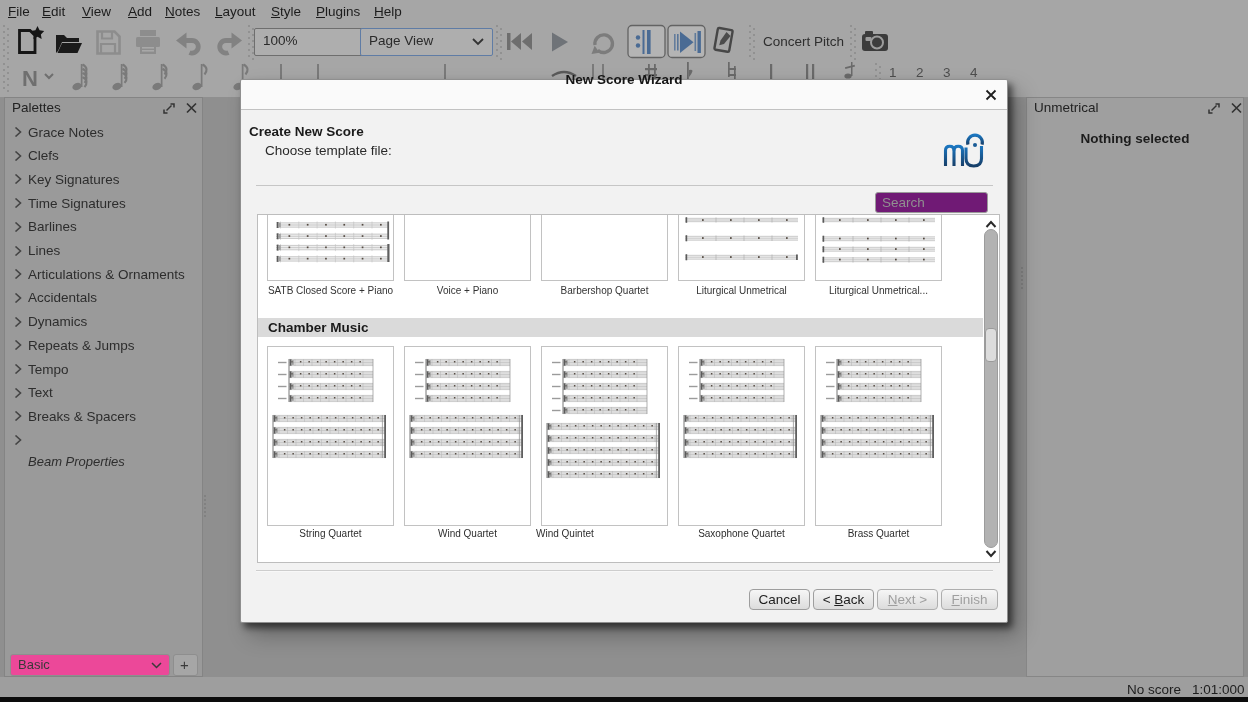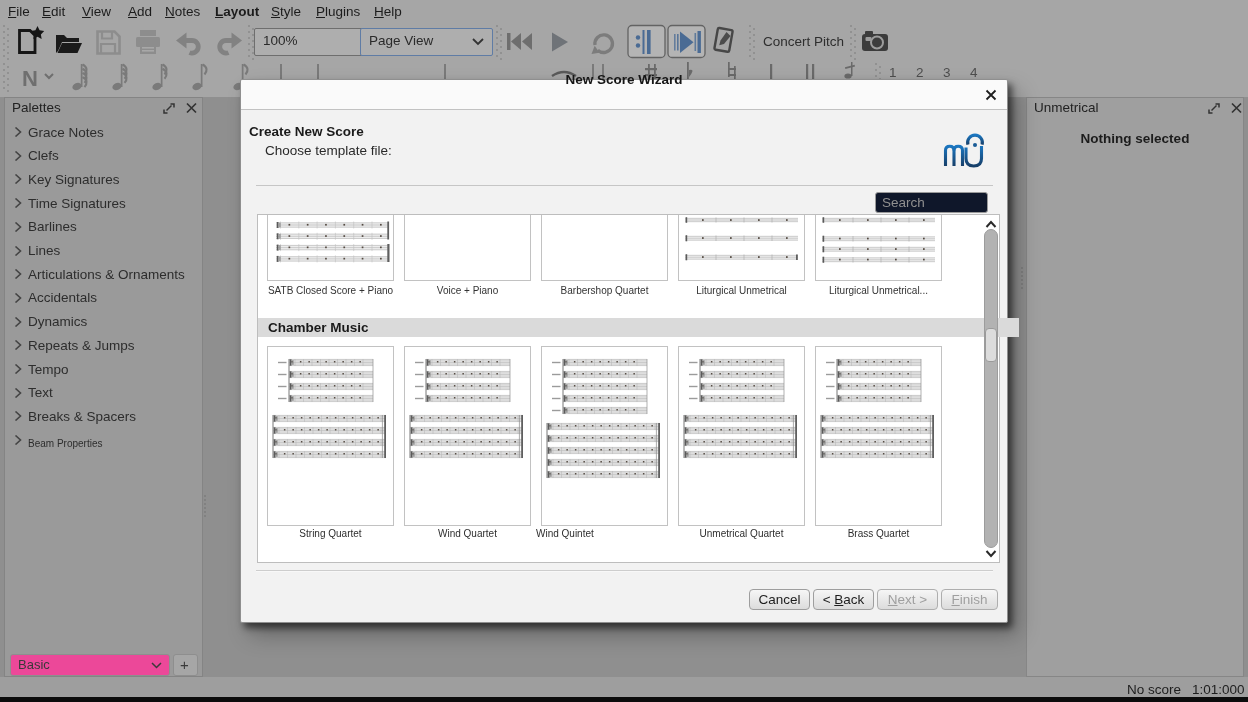--- a/index.html
+++ b/index.html
@@ -5,21 +5,21 @@
 .t{position:absolute;white-space:nowrap;}
 u{text-decoration:underline;text-underline-offset:1px;}
 </style></head><body>
 <div style="position:absolute;left:0px;top:0px;width:1248px;height:97px;background:#a6a6a6;"></div>
 <div style="position:absolute;left:205px;top:97px;width:821px;height:580px;background:#8f8f8f;"></div>
 <div class="t" style="left:8px;top:4px;font-size:13.5px;color:#1c1c1c;"><u>F</u>ile</div>
 <div class="t" style="left:42px;top:4px;font-size:13.5px;color:#1c1c1c;"><u>E</u>dit</div>
 <div class="t" style="left:82px;top:4px;font-size:13.5px;color:#1c1c1c;"><u>V</u>iew</div>
 <div class="t" style="left:128px;top:4px;font-size:13.5px;color:#1c1c1c;"><u>A</u>dd</div>
 <div class="t" style="left:165px;top:4px;font-size:13.5px;color:#1c1c1c;"><u>N</u>otes</div>
-<div class="t" style="left:215px;top:4px;font-size:13.5px;color:#1c1c1c;font-weight:bold;"><u>L</u>ayout</div>
+<div class="t" style="left:215px;top:4px;font-size:13.5px;color:#1c1c1c;"><u>L</u>ayout</div>
 <div class="t" style="left:271px;top:4px;font-size:13.5px;color:#1c1c1c;"><u>S</u>tyle</div>
 <div class="t" style="left:316px;top:4px;font-size:13.5px;color:#1c1c1c;"><u>P</u>lugins</div>
 <div class="t" style="left:374px;top:4px;font-size:13.5px;color:#1c1c1c;"><u>H</u>elp</div>
 <svg width="1248" height="97" viewBox="0 0 1248 97" style="position:absolute;left:0;top:0">
     <circle cx="4" cy="26" r="1" fill="#8a8a8a"></circle>
     <circle cx="8" cy="29" r="1" fill="#8a8a8a"></circle>
     <circle cx="4" cy="32" r="1" fill="#8a8a8a"></circle>
     <circle cx="8" cy="35" r="1" fill="#8a8a8a"></circle>
     <circle cx="4" cy="38" r="1" fill="#8a8a8a"></circle>
     <circle cx="8" cy="41" r="1" fill="#8a8a8a"></circle>
@@ -294,21 +294,21 @@
     <path d="M1.5 0.5 l5 4.5 -5 4.5" fill="none" stroke="#444" stroke-width="1.6"></path>
   </svg>
 <div class="t" style="left:28px;top:385.2px;font-size:13.5px;color:#2d2d2d;">Text</div>
 <svg width="8" height="10" style="position:absolute;left:14px;top:411.4px">
     <path d="M1.5 0.5 l5 4.5 -5 4.5" fill="none" stroke="#444" stroke-width="1.6"></path>
   </svg>
 <div class="t" style="left:28px;top:408.9px;font-size:13.5px;color:#2d2d2d;">Breaks &amp; Spacers</div>
 <svg width="8" height="10" style="position:absolute;left:14px;top:435.09999999999997px">
     <path d="M1.5 0.5 l5 4.5 -5 4.5" fill="none" stroke="#444" stroke-width="1.6"></path>
   </svg>
-<div class="t" style="left:28px;top:438px;font-size:10px;color:#2d2d2d;">Beam Properties</div>
+<div class="t" style="left:28px;top:454px;font-size:13px;color:#2d2d2d;font-style:italic;">Beam Properties</div>
 <div style="position:absolute;left:10px;top:654px;width:158px;height:20px;background:#ec4899;border:1px solid #8e8e8e;border-radius:3px;">
     <div class="t" style="left:7px;top:2px;font-size:13px;color:#3a3a3a;">Basic</div>
     <svg width="11" height="7" style="position:absolute;right:7px;top:7px">
       <path d="M1 1 l4.5 4.5 4.5-4.5" fill="none" stroke="#3a3a3a" stroke-width="1.5"></path>
     </svg>
   </div>
 <div style="position:absolute;left:173px;top:654px;width:23px;height:20px;background:#a6a6a6;border:1px solid #8e8e8e;border-radius:3px;">
     <div class="t" style="left:6px;top:1px;font-size:15px;color:#3a3a3a;">+</div>
   </div>
 <svg width="6" height="26" style="position:absolute;left:203px;top:494px">
@@ -356,21 +356,21 @@
     </defs>
 <g fill="none" stroke="url(#lg)" stroke-width="3.1">
 <path d="M3.5 34 V18.5 Q3.5 14.3 7.75 14.3 Q12 14.3 12 18.5 V34"></path>
 <path d="M12 18.5 Q12 14.3 16.25 14.3 Q20.5 14.3 20.5 18.5 V34"></path>
 <path d="M24 15.5 V26.5 Q24 34 31.75 34 Q39.5 34 39.5 26.5 V14"></path>
 <path d="M25.9 12.6 A7.4 7.4 0 1 1 40.1 12.6"></path>
 </g>
 <circle cx="33" cy="13" r="2.05" fill="#1a5d97"></circle>
 </svg>
 <div style="position:absolute;left:256px;top:185px;width:737px;height:1px;background:#c6c6c6;"></div>
-<div style="position:absolute;left:875px;top:192px;width:113px;height:21px;background:#0f172a;border:1px solid #9a9a9a;border-radius:3px;box-sizing:border-box;">
+<div style="position:absolute;left:875px;top:192px;width:113px;height:21px;background:#701a75;border:1px solid #9a9a9a;border-radius:3px;box-sizing:border-box;">
     <div class="t" style="left:6px;top:2px;font-size:13.5px;color:#909090;">Search</div>
   </div>
 <div style="position:absolute;left:257px;top:214px;width:743px;height:349px;background:#ffffff;border:1px solid #bdbdbd;box-sizing:border-box;"></div>
 <div style="position:absolute;left:267px;top:215px;width:127px;height:66px;background:#fff;border:1px solid #c2c2c2;border-top:none;box-sizing:border-box;">
     <svg width="125" height="66" style="position:absolute;left:0;top:0">
       <rect x="8" y="7.5" width="113" height="5" fill="#ededed"></rect>
       <line x1="8" y1="7.8" x2="121" y2="7.8" stroke="#b4b4b4" stroke-width="0.6"></line>
       <line x1="8" y1="10.0" x2="121" y2="10.0" stroke="#b4b4b4" stroke-width="0.6"></line>
       <line x1="8" y1="12.2" x2="121" y2="12.2" stroke="#b4b4b4" stroke-width="0.6"></line>
       <line x1="12.5" y1="6.5" x2="12.5" y2="13.5" stroke="#c0c0c0" stroke-width="0.6"></line>
@@ -538,21 +538,21 @@
       <rect x="51.0" y="43.7" width="1.7" height="1.7" fill="#50463e"></rect>
       <rect x="79.0" y="43.7" width="1.7" height="1.7" fill="#50463e"></rect>
       <rect x="107.0" y="43.7" width="1.7" height="1.7" fill="#50463e"></rect>
       <line x1="37.0" y1="42.0" x2="37.0" y2="47.5" stroke="#b0b0b0" stroke-width="0.7"></line>
       <line x1="65.0" y1="42.0" x2="65.0" y2="47.5" stroke="#b0b0b0" stroke-width="0.7"></line>
       <line x1="93.0" y1="42.0" x2="93.0" y2="47.5" stroke="#b0b0b0" stroke-width="0.7"></line>
       <rect x="6.6" y="41.7" width="1.6" height="6.1" fill="#5a5a5a"></rect>
     </svg>
   </div>
 <div class="t" style="left:810px;top:285px;width:137px;text-align:center;font-size:10px;color:#333;">Liturgical Unmetrical...</div>
-<div style="position:absolute;left:258px;top:318px;width:725px;height:19px;background:#dadada;padding-left:36px;">
+<div style="position:absolute;left:258px;top:318px;width:725px;height:19px;background:#dadada;">
     <div class="t" style="left:10px;top:2px;font-size:13.5px;font-weight:bold;color:#191919;">Chamber Music</div>
   </div>
 <div style="position:absolute;left:267px;top:346px;width:127px;height:180px;background:#fff;border:1px solid #c2c2c2;box-sizing:border-box;">
     <svg width="125" height="178" viewBox="0 0 125 178" style="position:absolute;left:0;top:0">
       <rect x="21" y="12" width="84" height="7" fill="#efefef"></rect>
       <line x1="21" y1="12.4" x2="105" y2="12.4" stroke="#b2b2b2" stroke-width="0.6"></line>
       <line x1="21" y1="13.96" x2="105" y2="13.96" stroke="#b2b2b2" stroke-width="0.6"></line>
       <line x1="21" y1="15.5" x2="105" y2="15.5" stroke="#b2b2b2" stroke-width="0.6"></line>
       <line x1="21" y1="17.04" x2="105" y2="17.04" stroke="#b2b2b2" stroke-width="0.6"></line>
       <line x1="21" y1="18.6" x2="105" y2="18.6" stroke="#b2b2b2" stroke-width="0.6"></line>
@@ -1617,21 +1617,21 @@
       <rect x="100.9" y="106" width="1.5" height="1.5" fill="#564c44"></rect>
       <line x1="113.0" y1="104" x2="113.0" y2="111" stroke="#bbbbbb" stroke-width="0.6"></line>
       <rect x="109.4" y="106" width="1.5" height="1.5" fill="#564c44"></rect>
       <rect x="5.8" y="104.3" width="1.7" height="6.4" fill="#5a5a5a"></rect>
       <rect x="8.3" y="105.2" width="1.2" height="4.6" fill="#808080"></rect>
       <line x1="5" y1="68" x2="5" y2="111" stroke="#6a6a6a" stroke-width="0.9"></line>
       <line x1="114.4" y1="68" x2="114.4" y2="111" stroke="#8a8a8a" stroke-width="0.7"></line>
       <rect x="116.2" y="68" width="1.8" height="43" fill="#5f5f5f"></rect>
     </svg>
   </div>
-<div class="t" style="left:673px;top:528px;width:137px;text-align:center;font-size:10px;color:#2e2e2e;">Unmetrical Quartet</div>
+<div class="t" style="left:673px;top:528px;width:137px;text-align:center;font-size:10px;color:#2e2e2e;">Saxophone Quartet</div>
 <div style="position:absolute;left:815px;top:346px;width:127px;height:180px;background:#fff;border:1px solid #c2c2c2;box-sizing:border-box;">
     <svg width="125" height="178" viewBox="0 0 125 178" style="position:absolute;left:0;top:0">
       <rect x="21" y="12" width="84" height="7" fill="#efefef"></rect>
       <line x1="21" y1="12.4" x2="105" y2="12.4" stroke="#b2b2b2" stroke-width="0.6"></line>
       <line x1="21" y1="13.96" x2="105" y2="13.96" stroke="#b2b2b2" stroke-width="0.6"></line>
       <line x1="21" y1="15.5" x2="105" y2="15.5" stroke="#b2b2b2" stroke-width="0.6"></line>
       <line x1="21" y1="17.04" x2="105" y2="17.04" stroke="#b2b2b2" stroke-width="0.6"></line>
       <line x1="21" y1="18.6" x2="105" y2="18.6" stroke="#b2b2b2" stroke-width="0.6"></line>
       <line x1="27" y1="12" x2="27" y2="19" stroke="#bbbbbb" stroke-width="0.6"></line>
       <rect x="23.4" y="14" width="1.5" height="1.5" fill="#564c44"></rect>

